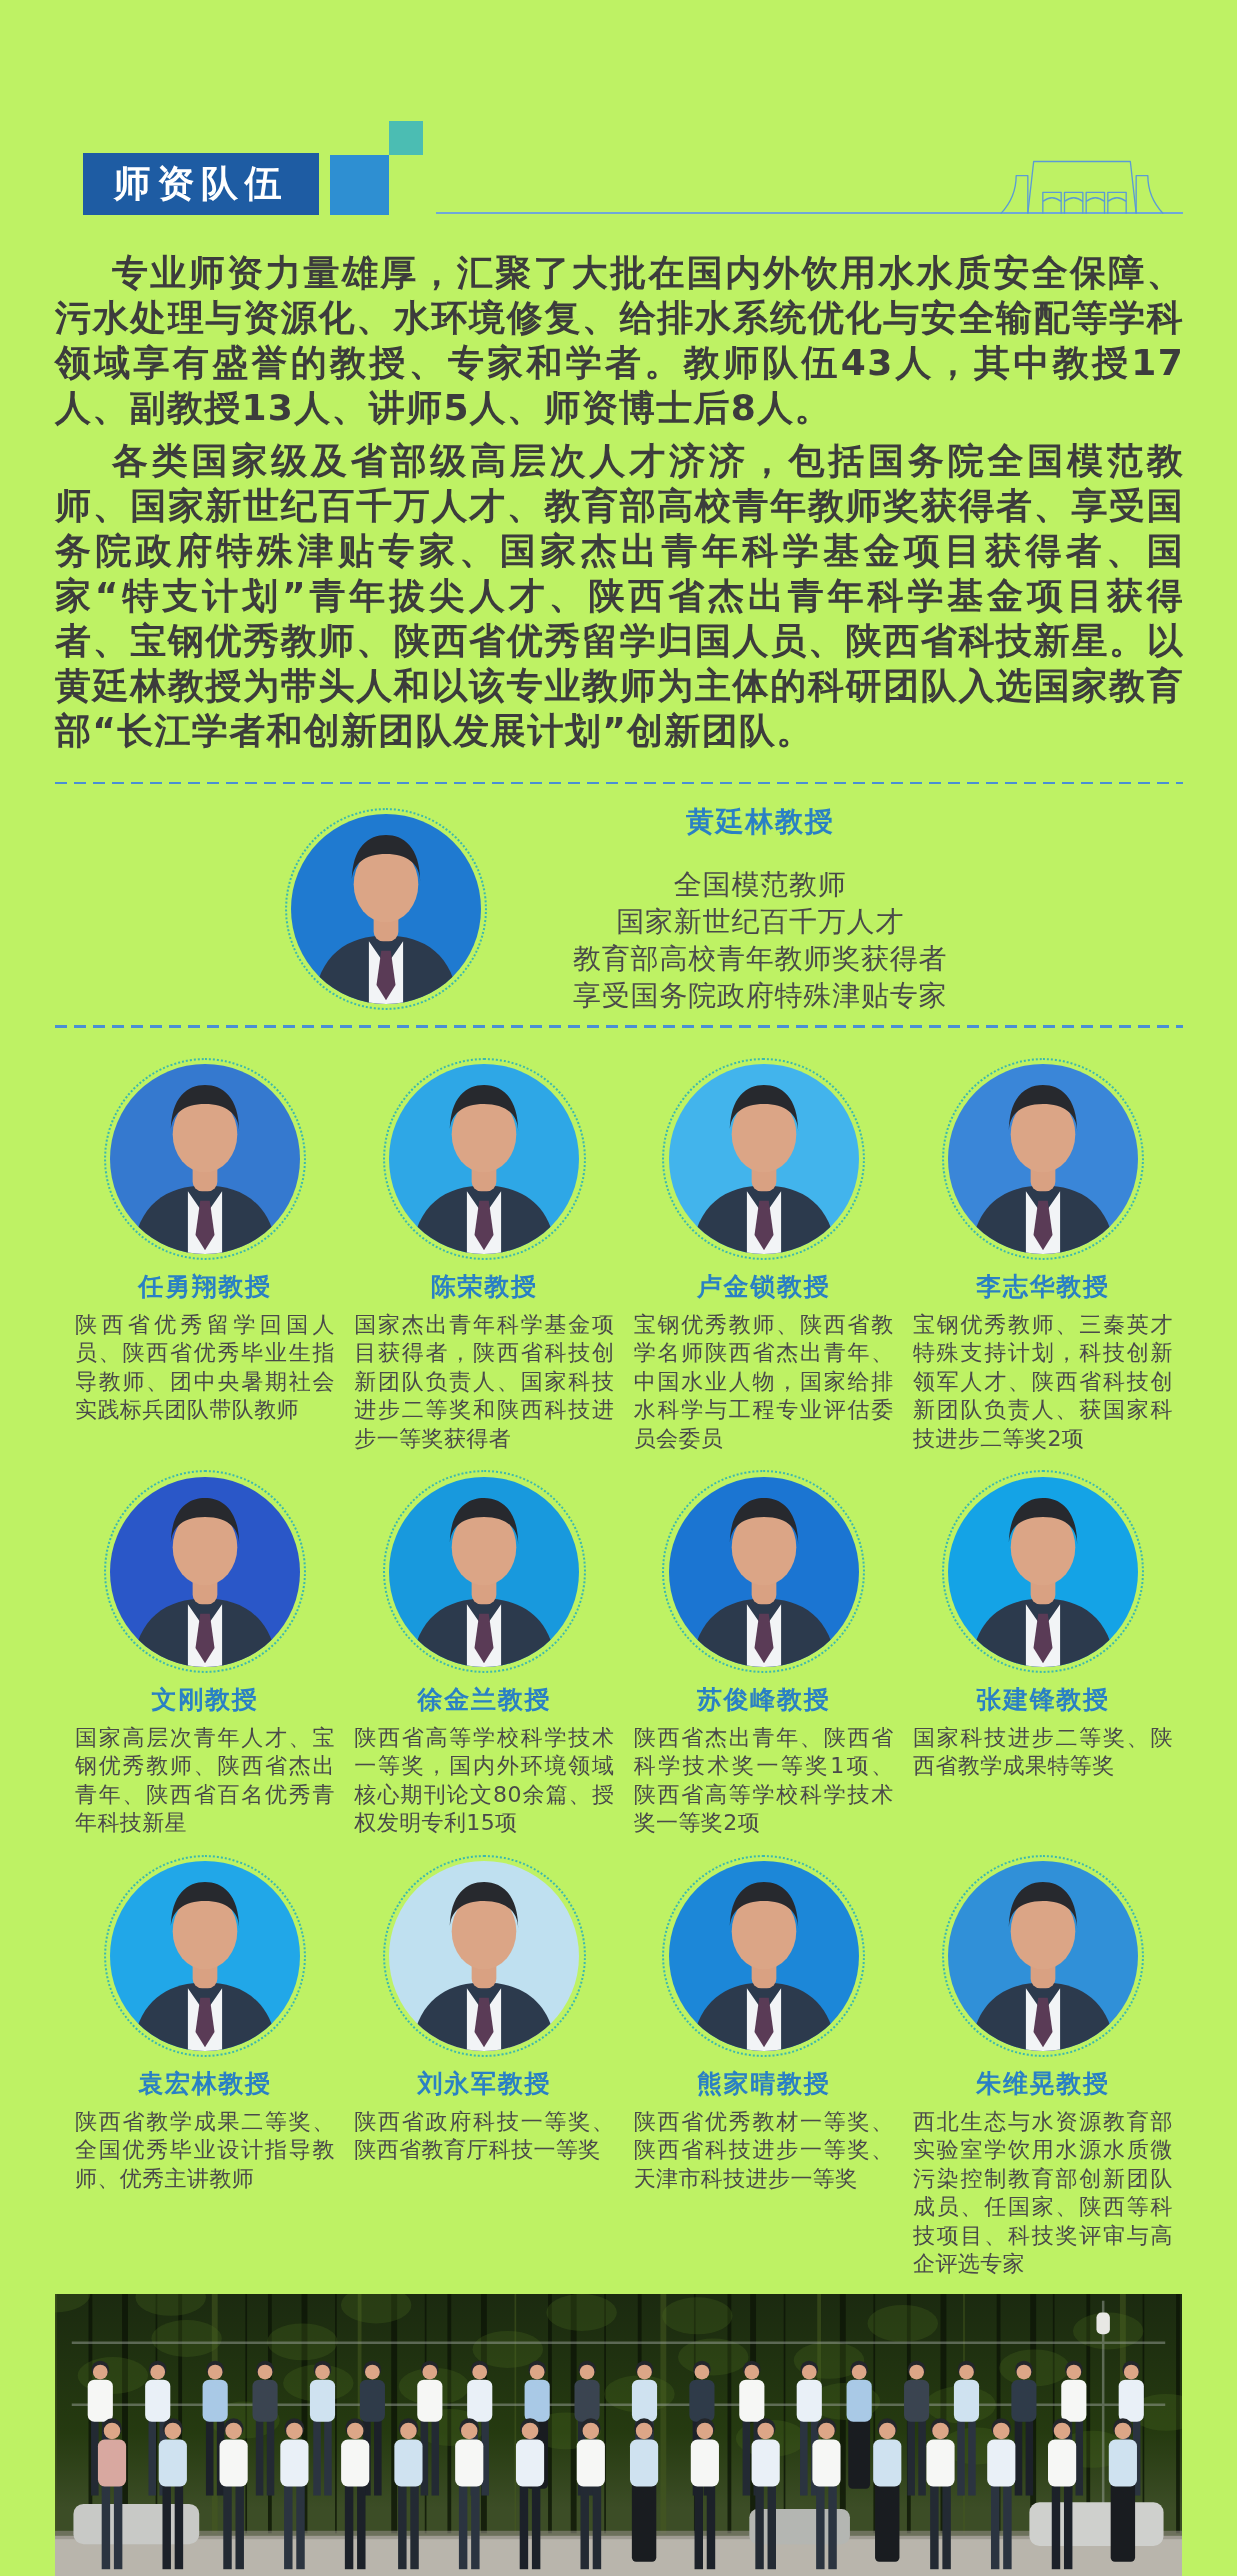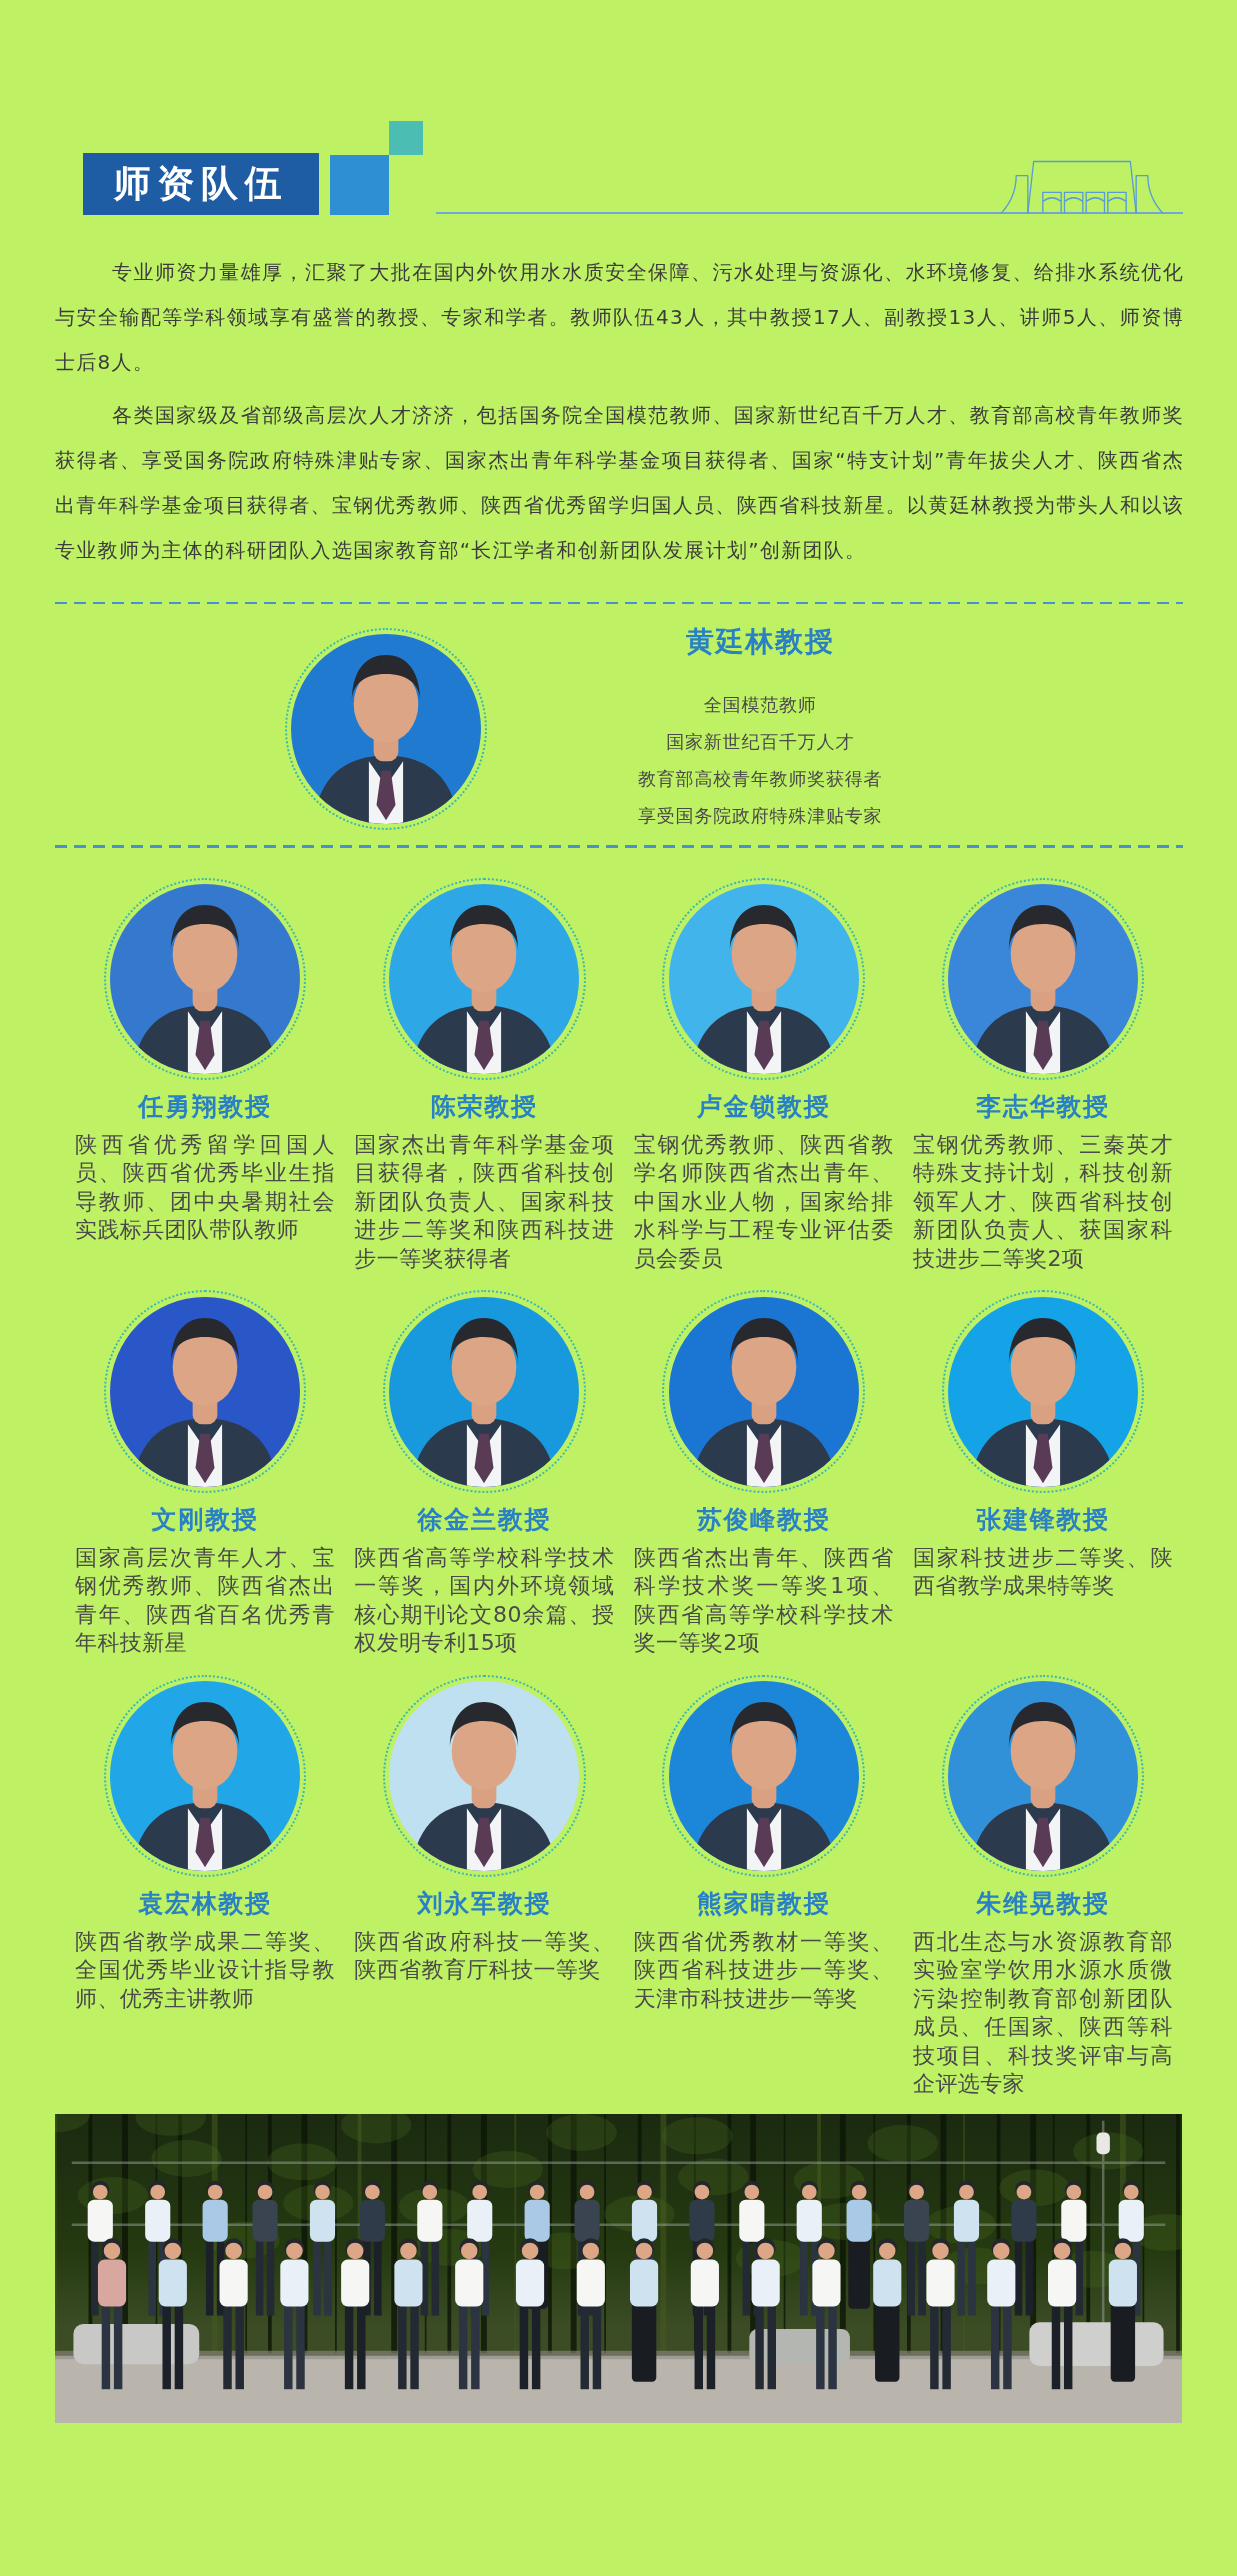--- a/index.html
+++ b/index.html
@@ -10,38 +10,38 @@
   .header{position:relative;height:220px;}
   .title-box{position:absolute;left:83px;top:153px;width:236px;height:62px;background:#1E5CA3;
              display:flex;align-items:center;justify-content:center;}
   .title-box span{color:#fff;font-size:37px;font-weight:bold;letter-spacing:6.7px;}
   .sq-blue{position:absolute;left:330px;top:155px;width:59px;height:60px;background:#2E8FD2;}
   .sq-teal{position:absolute;left:389px;top:121px;width:34px;height:34px;background:#4BBDB3;}
   .header-line{position:absolute;left:436px;top:212px;width:747px;height:1.7px;background:#6FA8D8;}
   .building{position:absolute;left:995px;top:159px;width:174px;height:55px;}
 
   
-  .para{margin:0 55px;width:1129px;font-size:20px;line-height:45px;color:#3C3C3C;
-        letter-spacing:1.3px;text-align:justify;text-indent:57px;}
+  .para{margin:0 55px;width:1129px;font-size:36px;line-height:45px;color:#3C3C3C;
+        letter-spacing:1.3px;text-align:justify;text-indent:57px;font-weight:bold;}
   .para1{margin-top:30px;}
   .para2{margin-top:8.4px;}
 
   
   .dash{margin:0 55px;height:2.5px;
         background:repeating-linear-gradient(90deg,#4A8FD4 0 11.7px,transparent 11.7px 19px);}
   .dash1{margin-top:28.5px;}
 
   
   .featured{display:flex;align-items:center;justify-content:center;gap:80px;padding:19px 0 11px;}
   .ring{width:190px;height:190px;border:2.5px dotted #3CB8AE;border-radius:50%;padding:4.2px;flex:none;}
   .photo{width:100%;height:100%;border-radius:50%;overflow:hidden;background:#2a7fd0;}
   .photo svg{display:block;width:100%;height:100%;}
   .f-text{width:386px;text-align:center;}
   .f-name{font-size:28px;font-weight:bold;color:#2A80C4;letter-spacing:1.7px;margin-bottom:25px;}
-  .f-honor{font-size:18px;line-height:37px;color:#4A4A4A;letter-spacing:0.8px;text-align:center;}
+  .f-honor{font-size:28px;line-height:37px;color:#4A4A4A;letter-spacing:0.8px;text-align:center;}
 
   
   .grid{margin-top:30px;padding:0 65px 0 75px;display:grid;
         grid-template-columns:repeat(4,260px);justify-content:space-between;row-gap:17px;}
   .cell{display:flex;flex-direction:column;align-items:center;}
   .pname{margin-top:10px;font-size:25px;font-weight:bold;color:#2A80C4;letter-spacing:1.7px;line-height:34px;}
   .pdesc{margin-top:6.7px;align-self:stretch;font-size:22px;line-height:28.5px;color:#4A4A4A;
          letter-spacing:0.4px;text-align:justify;}
 
   

